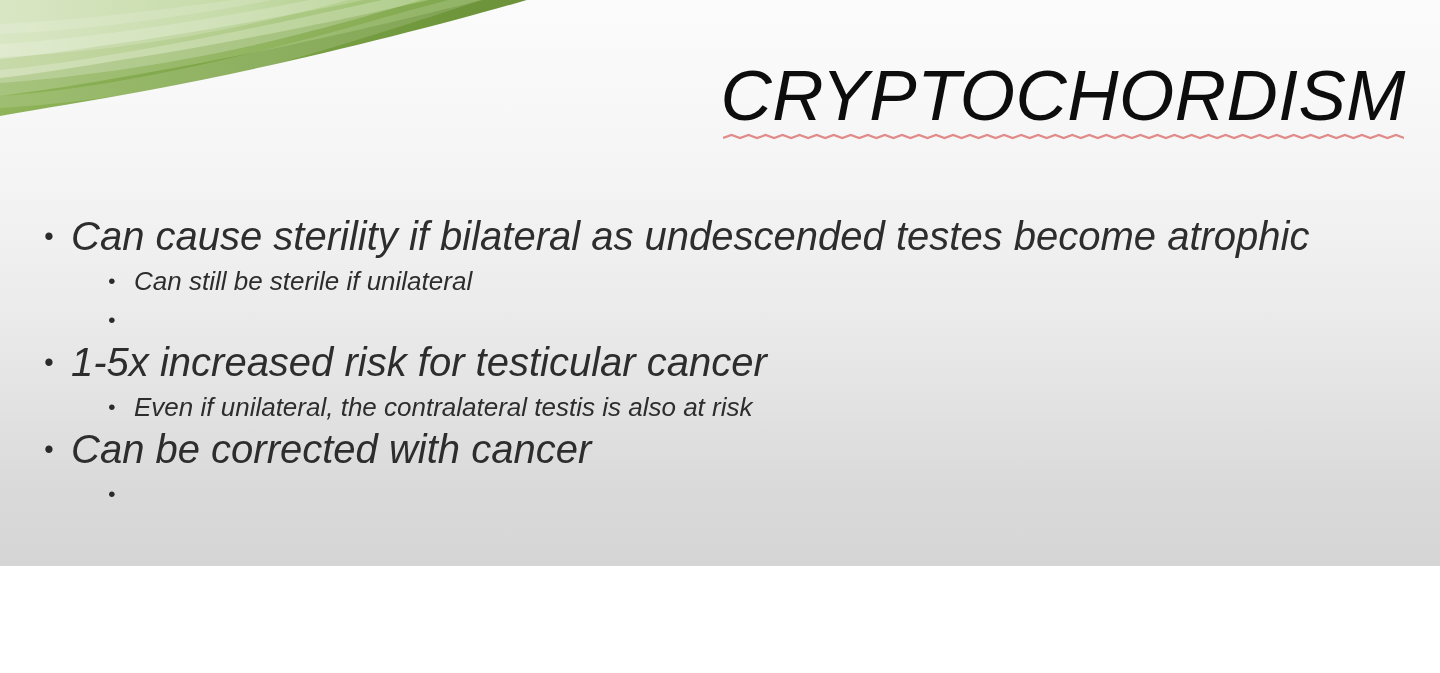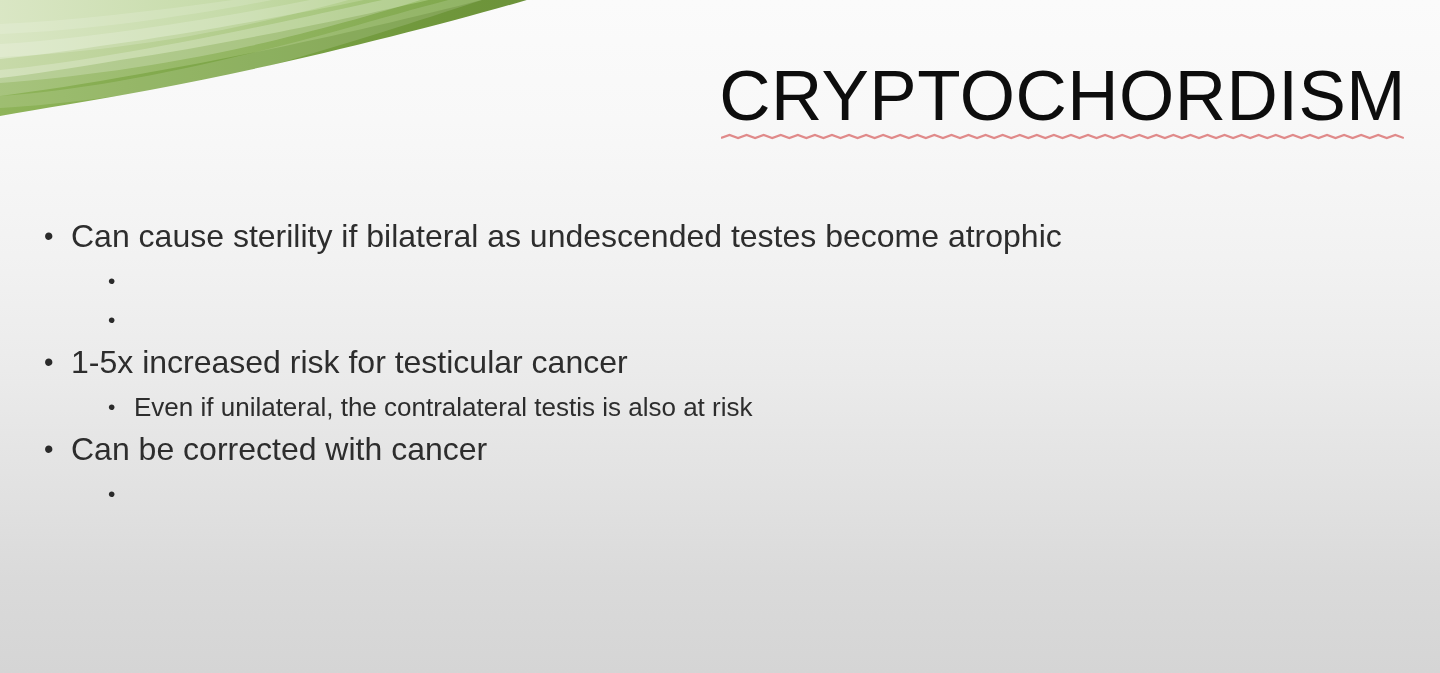--- a/index.html
+++ b/index.html
@@ -9,30 +9,31 @@
   body {
     width: 1440px;
     height: 673px;
     overflow: hidden;
     font-family: "Liberation Sans", sans-serif;
   }
 
   #slide {
     position: relative;
     width: 1440px;
-    height: 673px;
+    height: 566px;
     background: linear-gradient(to bottom,
         #fbfbfb 0%,
         #f8f8f8 18%,
         #f2f2f2 38%,
         #ebebeb 55%,
         #e2e2e2 72%,
         #dadada 86%,
         #d5d5d5 100%);
     overflow: hidden;
+    font-style: italic;
   }
 
   
   #swoosh-layer {
     position: absolute;
     left: 0;
     top: 0;
     width: 640px;
     height: 170px;
     pointer-events: none;
@@ -112,21 +113,21 @@
     line-height: 38px;
   }
 
   .bullet-text {
     flex: 1 1 auto;
     color: #2d2d2d;
     font-family: "Liberation Sans", sans-serif;
     font-weight: 400;
   }
   .level-1 .bullet-text {
-    font-size: 32px;
+    font-size: 40px;
     line-height: 45px;
     max-width: 1330px;
   }
   .level-2 .bullet-text {
     font-size: 26px;
     line-height: 38px;
     max-width: 1230px;
   }
 </style>
 </head>
@@ -188,20 +189,21 @@
 
   <div id="body-area">
 
     <div class="bullet-row level-1">
       <span class="bullet-marker">•</span>
       <span class="bullet-text">Can cause sterility if bilateral as undescended testes become atrophic</span>
     </div>
 
     <div class="bullet-row level-2">
       <span class="bullet-marker">•</span>
+      <span class="bullet-text">Can still be sterile if unilateral</span>
     </div>
 
     <div class="bullet-row level-2">
       <span class="bullet-marker">•</span>
     </div>
 
     <div class="bullet-row level-1">
       <span class="bullet-marker">•</span>
       <span class="bullet-text">1-5x increased risk for testicular cancer</span>
     </div>

